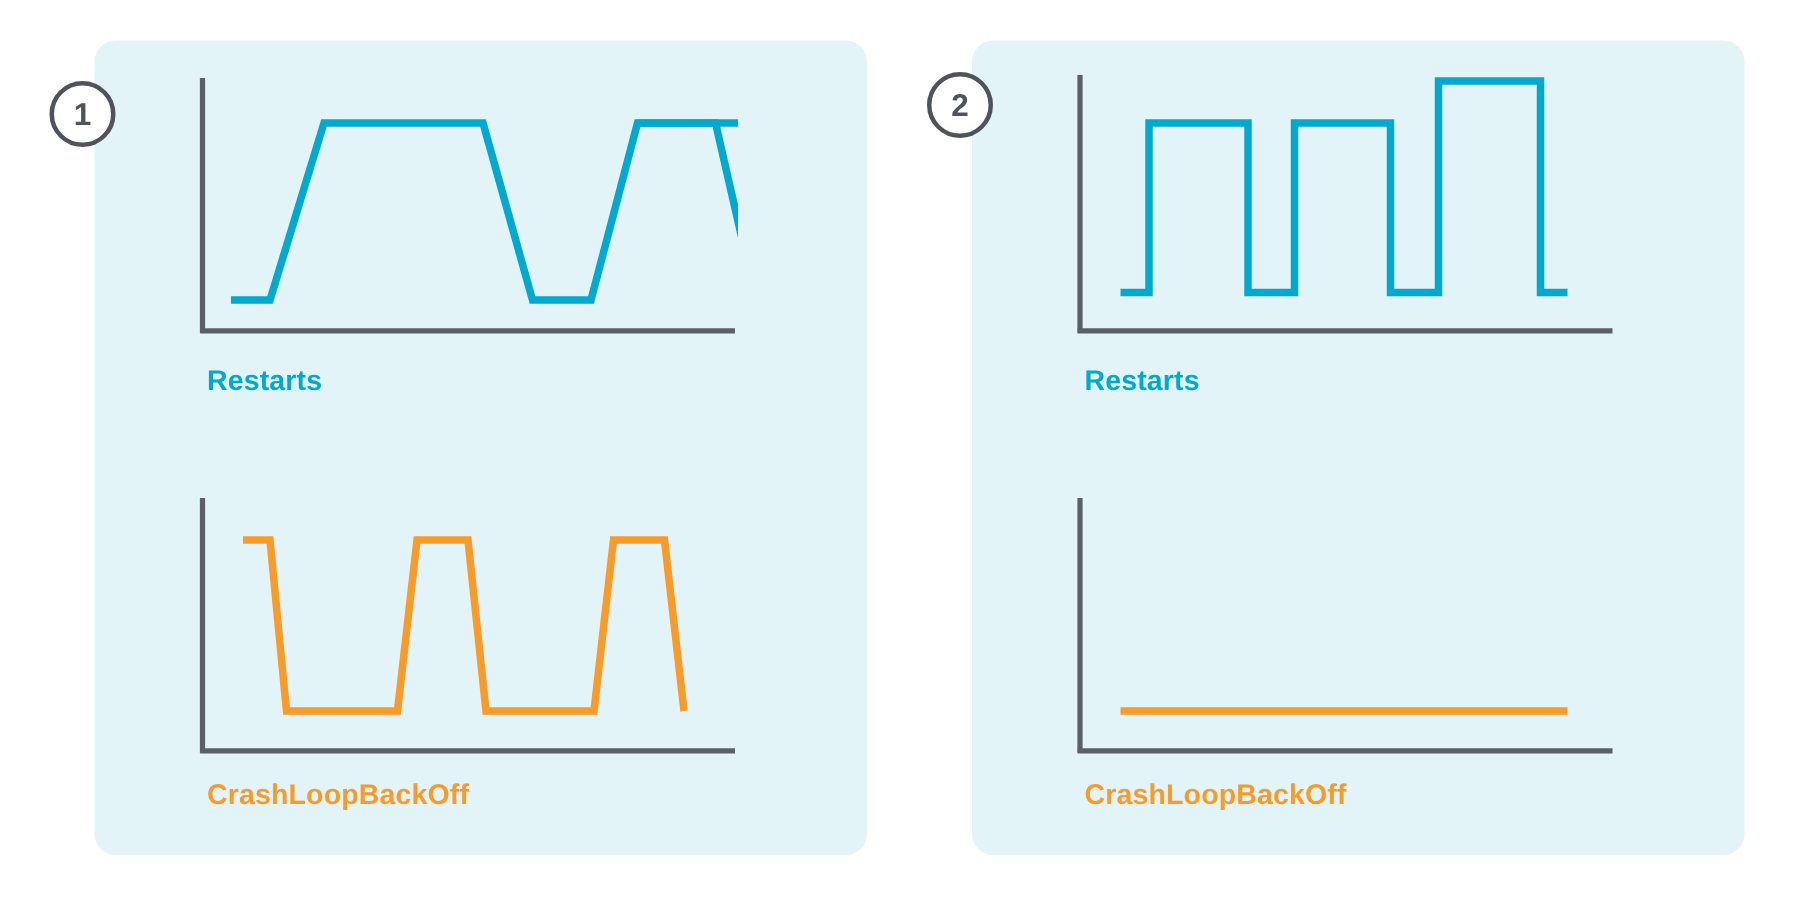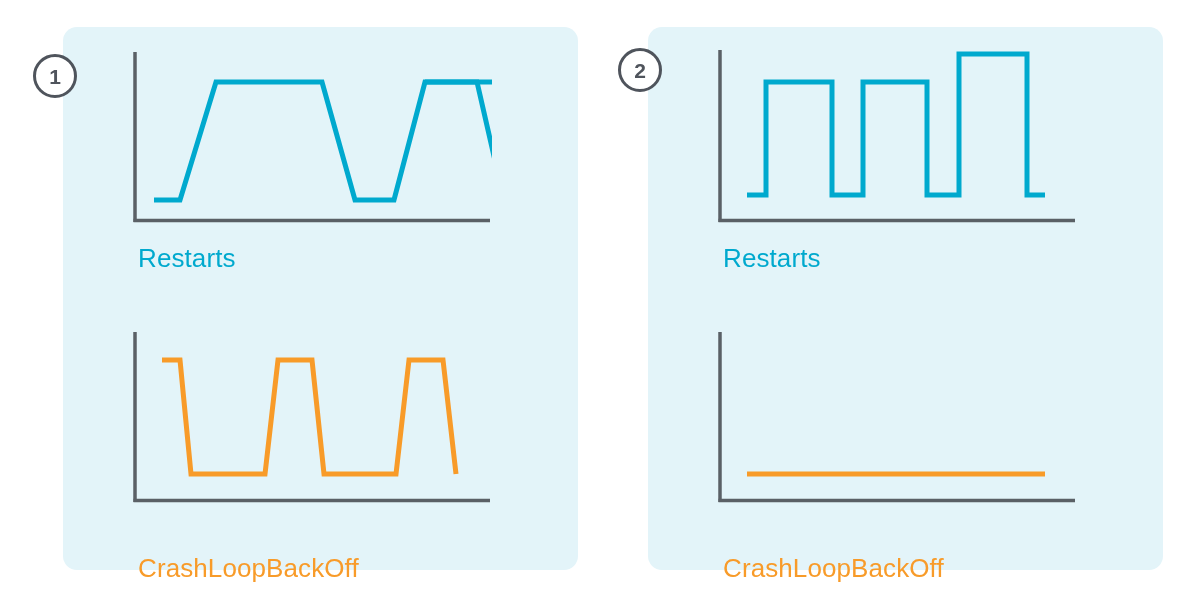--- a/index.html
+++ b/index.html
@@ -54,28 +54,28 @@
   #badge-2 { left: 618px; top: 48px; }
 
   
   .chart-block {
     position: absolute;
   }
   .chart-svg {
     display: block;
   }
   .chart-label {
-    font-size: 26px;
-    font-weight: 400;
+    font-size: 19px;
+    font-weight: 700;
     letter-spacing: 0.1px;
     line-height: 1;
     white-space: nowrap;
   }
   .label-teal   { color: #00a9ce; }
-  .label-orange { color: #f89b29; margin-top: 34px; }
+  .label-orange { color: #f89b29; }
 
   
   #p1-chart-restarts { left: 132px; top: 52px; }
   #p1-label-restarts { position: absolute; left: 138px; top: 245px; }
   #p1-chart-crash    { left: 132px; top: 332px; }
   #p1-label-crash    { position: absolute; left: 138px; top: 521px; }
 
   
   #p2-chart-restarts { left: 717px; top: 42px; }
   #p2-label-restarts { position: absolute; left: 723px; top: 245px; }

